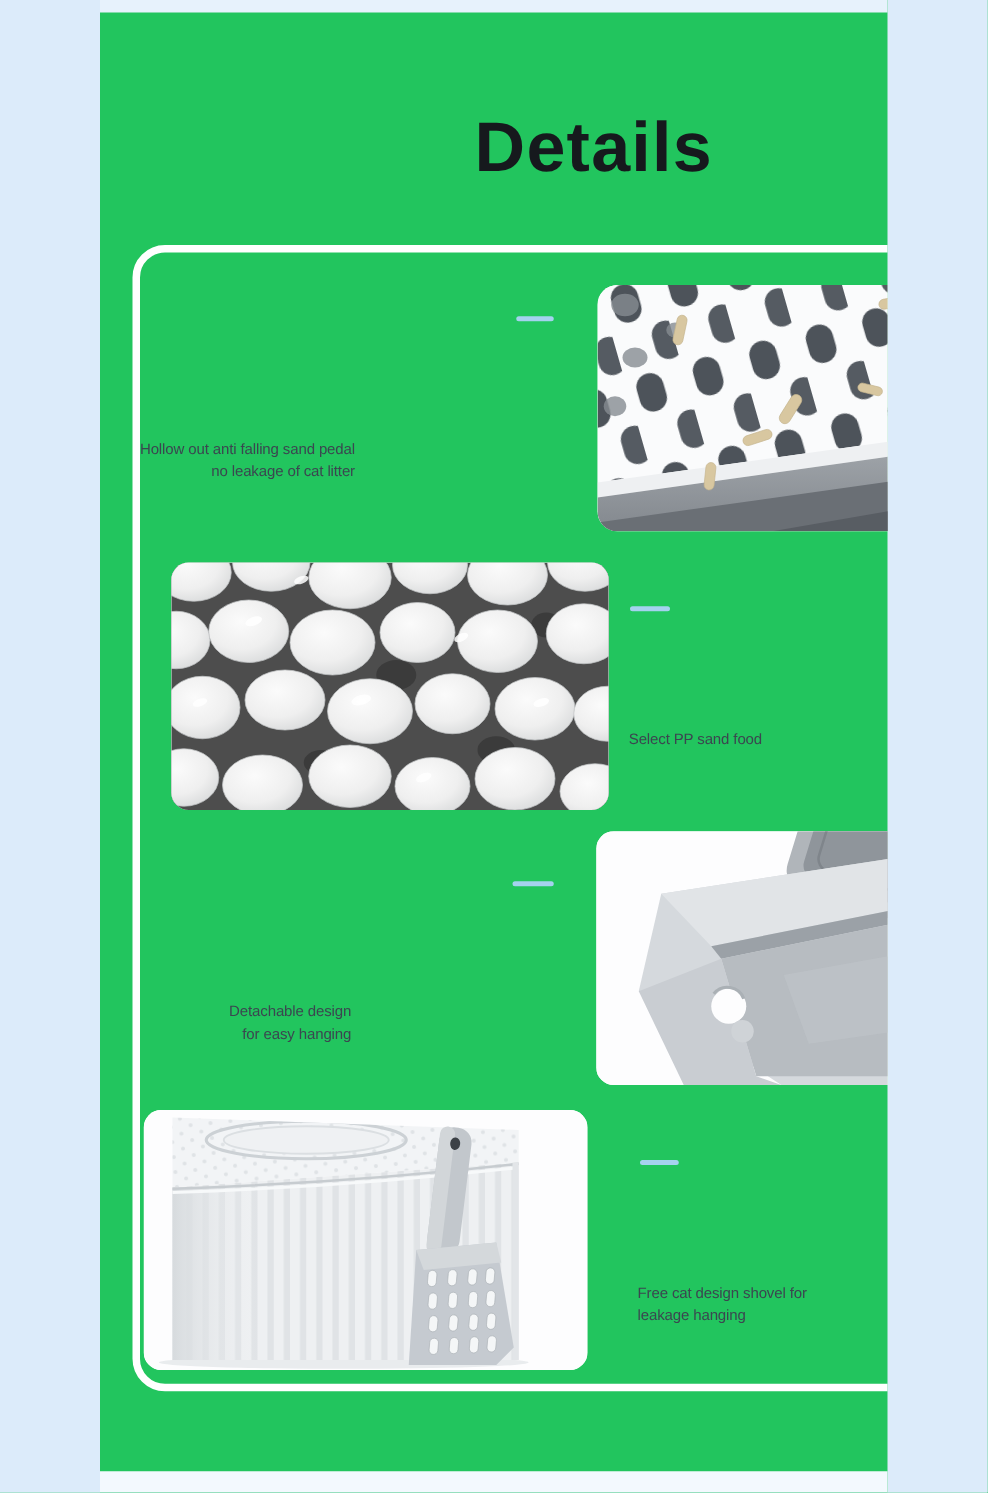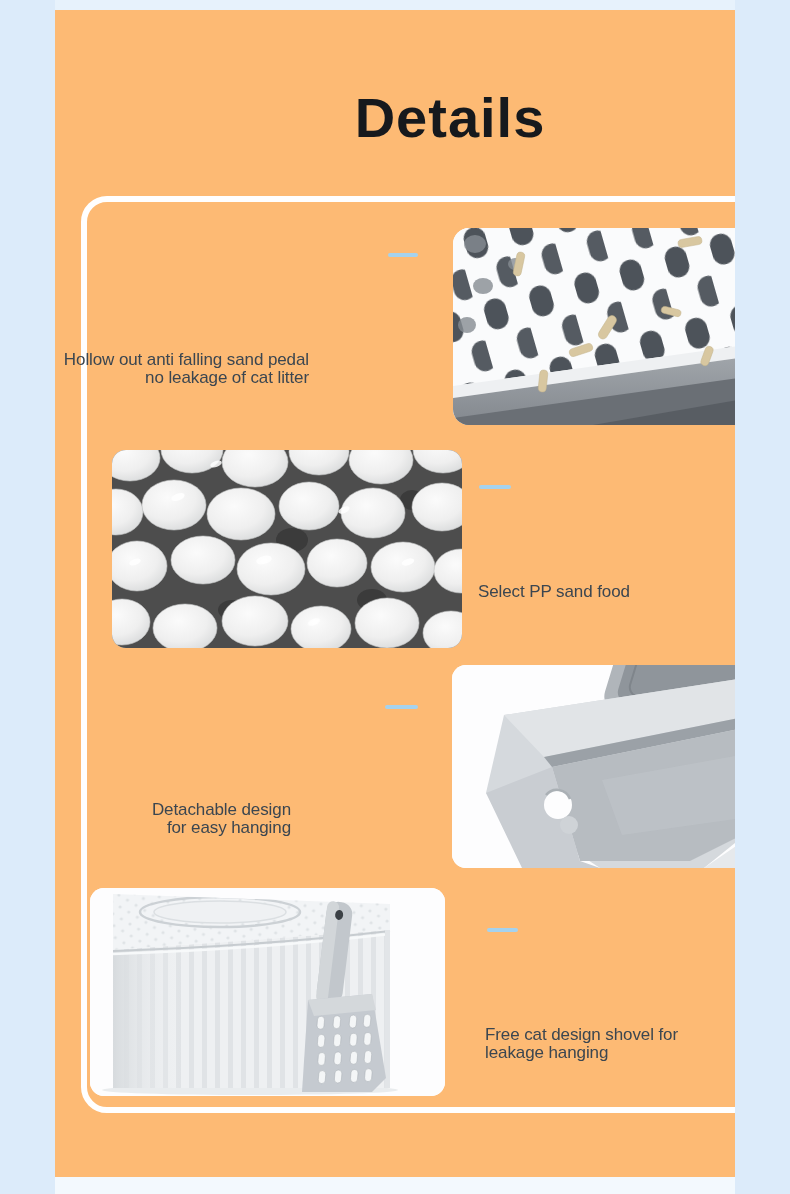--- a/index.html
+++ b/index.html
@@ -1,18 +1,18 @@
 <!DOCTYPE html>
 <html><head>
 <meta charset="utf-8">
 <style>
   html,body{margin:0;padding:0;background:#dcebfa;}
   .canvas{
-    position:relative;width:680px;height:1194px;margin:0 auto;
-    background:#fdba74;overflow:hidden;
+    position:relative;width:630px;height:1194px;margin:0 auto;
+    background:#22c55e;overflow:hidden;
     font-family:"Liberation Sans",sans-serif;
   }
   .strip-top{position:absolute;left:0;top:0;width:790px;height:10px;background:#e7f2fc;}
   .strip-bottom{position:absolute;left:0;top:1177px;width:790px;height:17px;background:#f3f9fe;}
   .title{
     position:absolute;left:0;top:90px;width:790px;text-align:center;
     font-size:56px;font-weight:bold;color:#16191d;letter-spacing:1px;line-height:56px;
   }
   .panel{
     position:absolute;left:26px;top:196px;width:738px;height:917px;
@@ -23,28 +23,28 @@
   #photo-pedal {left:398px;top:228px;width:342px;height:197px;border-radius:16px;}
   #photo-resin {left:57px; top:450px;width:350px;height:198px;border-radius:14px;}
   #photo-drawer{left:397px;top:665px;width:340px;height:203px;border-radius:14px;}
   #photo-box   {left:35px; top:888px;width:355px;height:208px;border-radius:14px;}
   .dash{position:absolute;height:4px;border-radius:2px;background:#a5d2ee;}
   #dash-1{left:333px;top:253px;width:30px;}
   #dash-2{left:424px;top:485px;width:32px;}
   #dash-3{left:330px;top:705px;width:33px;}
   #dash-4{left:432px;top:928px;width:31px;}
   .caption{
-    position:absolute;font-size:17px;line-height:15.2px;
+    position:absolute;font-size:12px;line-height:15.2px;
     color:#3b4650;letter-spacing:-0.1px;font-weight:400;
   }
   .caption span{display:block;padding-top:3px;}
   .caption.right{text-align:right;}
   #caption-1{right:426px;top:349px;}
   #caption-2{left:423px;top:581px;}
-  #caption-3{right:444px;top:799px;}
+  #caption-3{right:429px;top:799px;}
   #caption-4{left:430px;top:1024px;}
 </style>
 </head>
 <body>
 
 <div class="canvas">
   <div class="strip-top"></div>
   <div class="strip-bottom"></div>
 
   <div class="title">Details</div>

